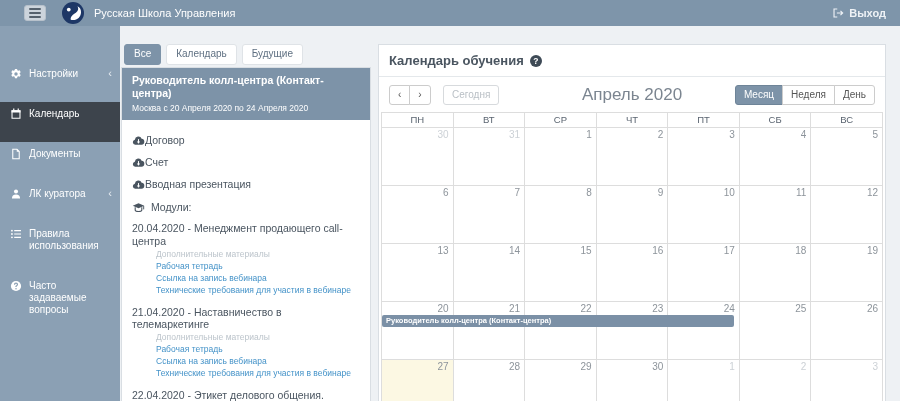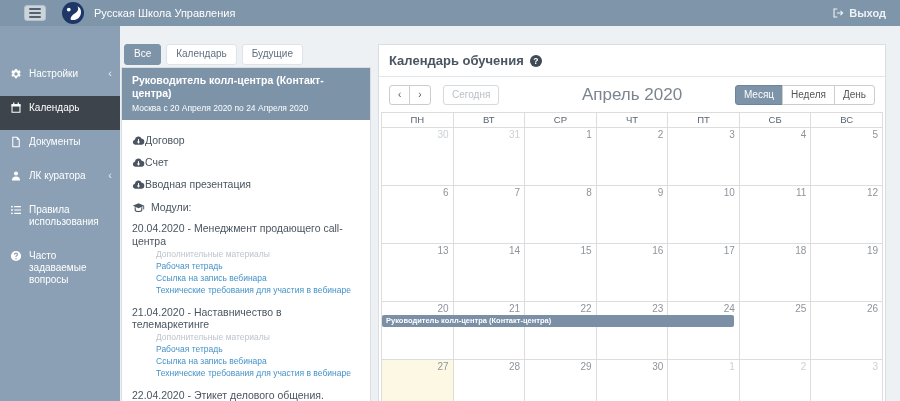--- a/index.html
+++ b/index.html
@@ -15,21 +15,21 @@
   
   .topbar{position:absolute;top:0;left:0;width:900px;height:26px;background:var(--topbar,#7e95aa);display:flex;align-items:center;z-index:5;}
   .hamburger{margin-left:24px;width:22px;height:16px;background:#ccd4dc;border:1px solid #b7c1cb;border-radius:3px;display:flex;flex-direction:column;justify-content:center;align-items:center;gap:2px;cursor:pointer;}
   .hamburger i{display:block;width:12px;height:2px;background:#55616d;border-radius:1px;}
   .logo{margin-left:16px;width:22px;height:22px;border-radius:50%;background:#1d3766;display:flex;align-items:center;justify-content:center;flex:0 0 auto;}
   .topbar-title{margin-left:10px;color:#fff;font-size:11px;}
   .logout{margin-left:auto;margin-right:14px;display:flex;align-items:center;gap:5px;color:#eef2f6;font-size:11px;cursor:pointer;font-weight:bold;}
 
   
   .sidebar{position:absolute;top:26px;left:0;width:120px;height:375px;background:var(--sidebar,#8ba0b4);padding-top:36px;}
-  .side-item{display:flex;align-items:flex-start;gap:7px;padding:6px 8px 16px 10px;color:#fff;font-size:10px;line-height:1.2;cursor:pointer;}
+  .side-item{display:flex;align-items:flex-start;gap:7px;padding:6px 8px 22px 10px;color:#fff;font-size:10px;line-height:1.2;cursor:pointer;}
   .side-item .ic{width:12px;height:12px;flex:0 0 auto;margin-top:0px;color:#fff;}
   .side-item .lbl{flex:1 1 auto;}
   .side-item .chev{font-size:11px;line-height:1;color:#e7ecf1;margin-top:0;}
   .side-item.active{background:var(--sidebar-active,#3d444c);}
 
   
   .tabs{position:absolute;left:124px;top:44px;display:flex;gap:5px;z-index:2;}
   .tab{font-size:10px;padding:3px 9px 4px;background:#fff;color:#5f7082;border:1px solid #dfe3e7;border-radius:3px;cursor:pointer;line-height:1.2;}
   .tab.active{background:var(--accent,#7d93a8);color:#fff;border-color:var(--accent,#7d93a8);}
 

